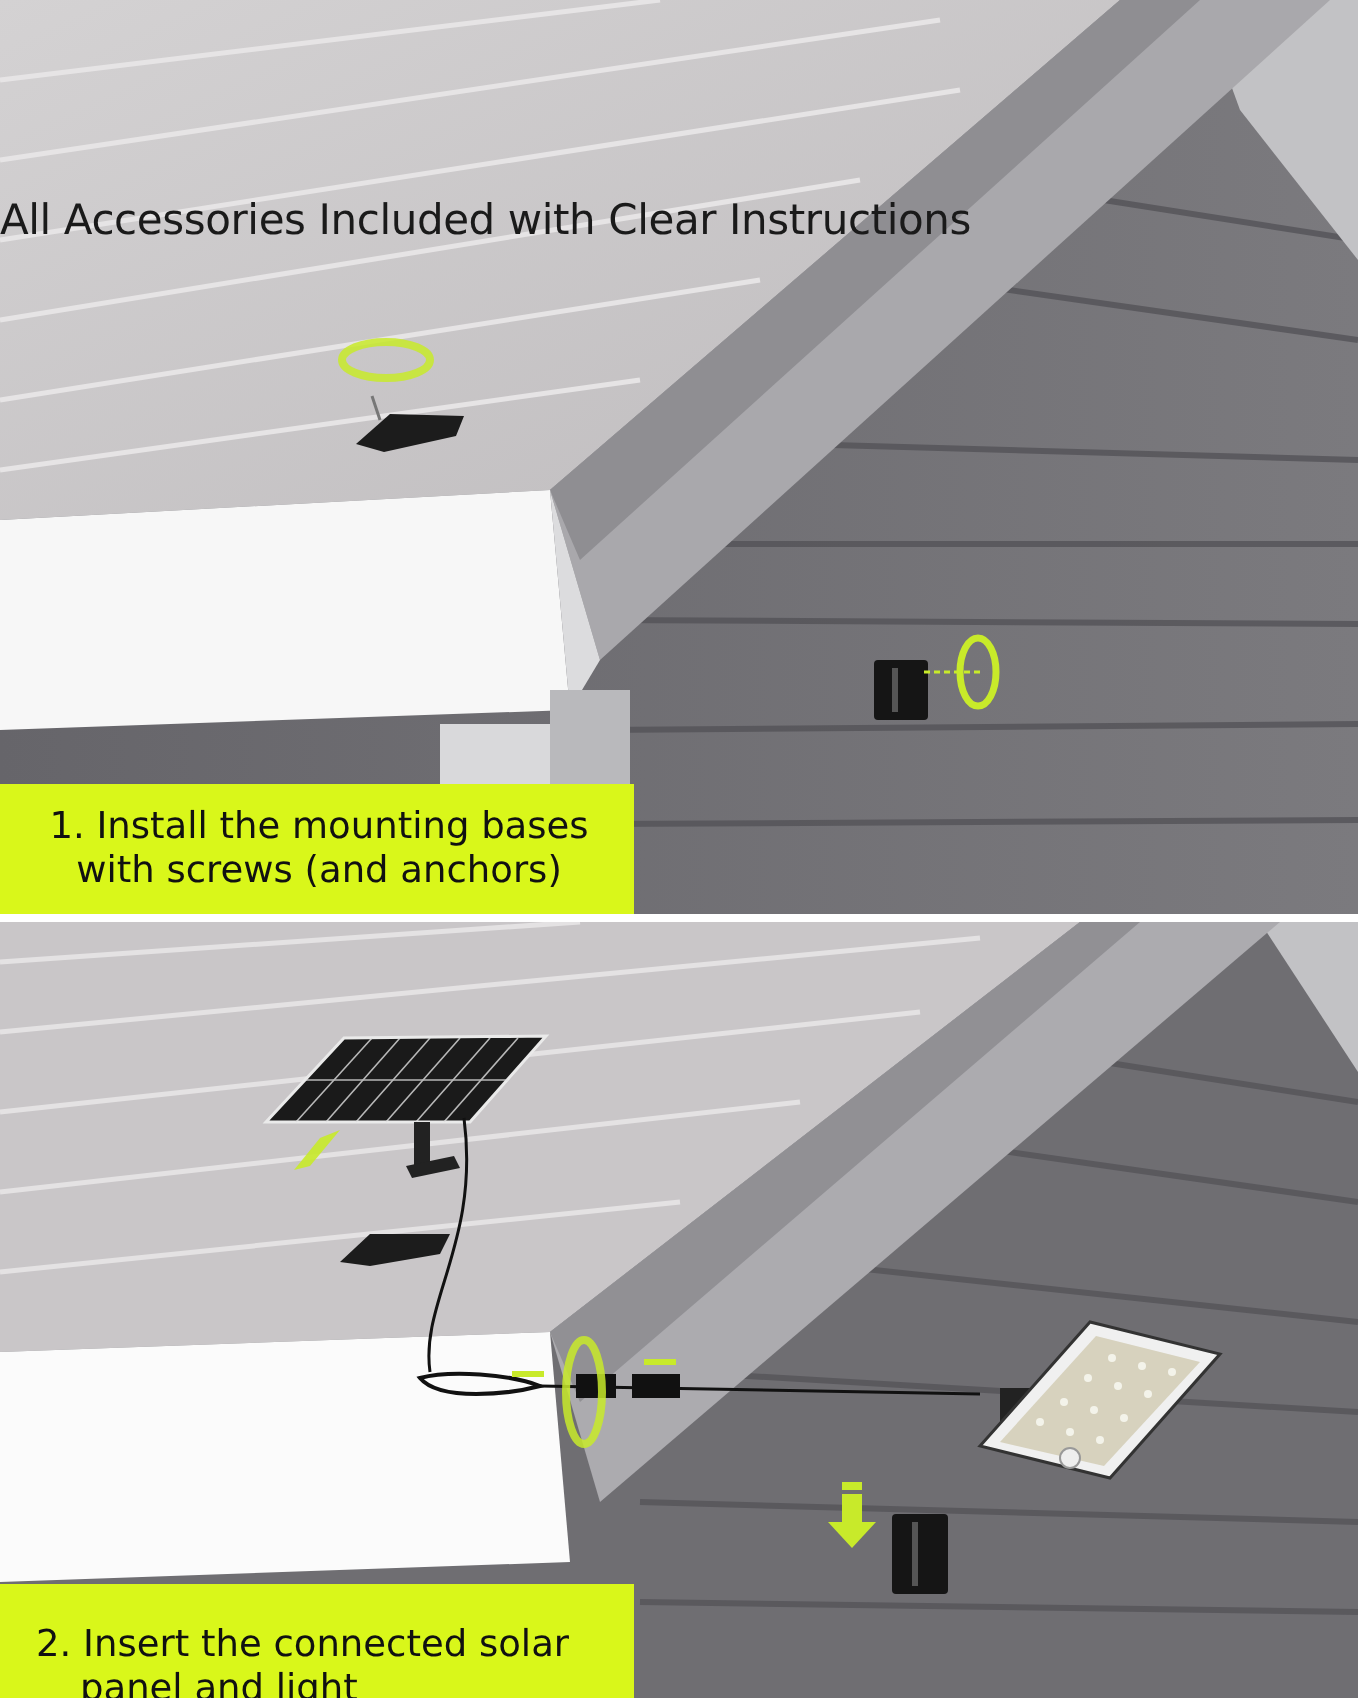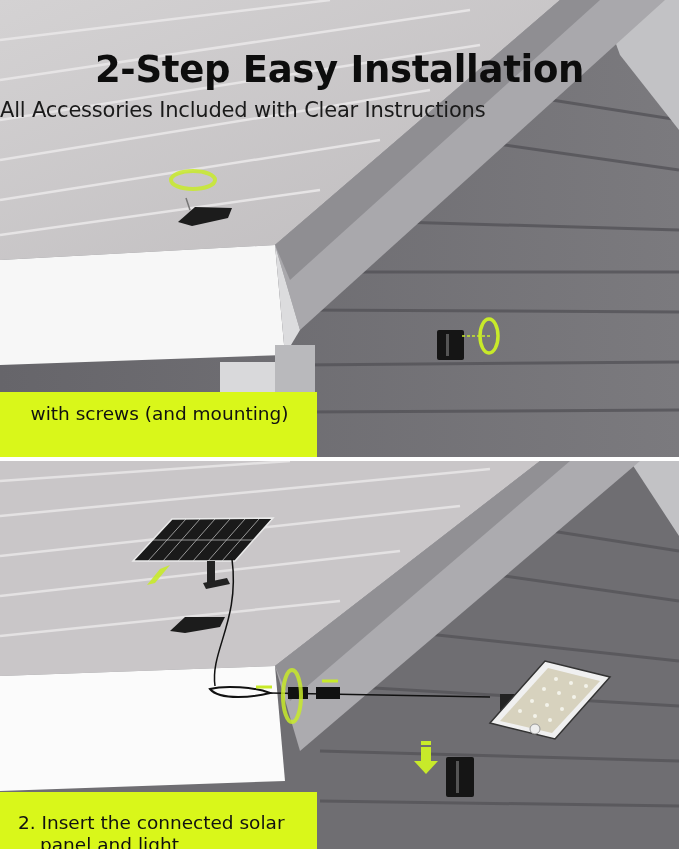--- a/index.html
+++ b/index.html
@@ -76,25 +76,25 @@
       </g>
 
       <g>
         <rect x="437" y="330" width="27" height="30" rx="2" fill="#151515"></rect>
         <rect x="446" y="334" width="3" height="22" fill="#555"></rect>
         <line x1="462" y1="336" x2="490" y2="336" stroke="#c8ea2a" stroke-width="1.5" stroke-dasharray="3 2"></line>
         <ellipse cx="489" cy="336" rx="9" ry="17" fill="none" stroke="#c8ea2a" stroke-width="3.5"></ellipse>
       </g>
     </svg>
 
-    <div class="headline">2-Step Easy Installation</div>
     <div class="subhead">All Accessories Included with Clear Instructions</div>
 
     <div class="step-label step-1">
-      <span>with screws (and mounting)</span>
+      <span>1. Install the mounting bases</span>
+      <span>with screws (and anchors)</span>
     </div>
   </div>
 
   <div class="divider"></div>
 
   <div class="panel panel-bottom">
     <svg class="scene" width="679" height="388" viewBox="0 0 679 388">
       <rect x="0" y="0" width="679" height="388" fill="#6f6e72"></rect>
       <g stroke="#555459" stroke-width="3" opacity="0.8">
         <line x1="520" y1="65" x2="679" y2="90"></line>

